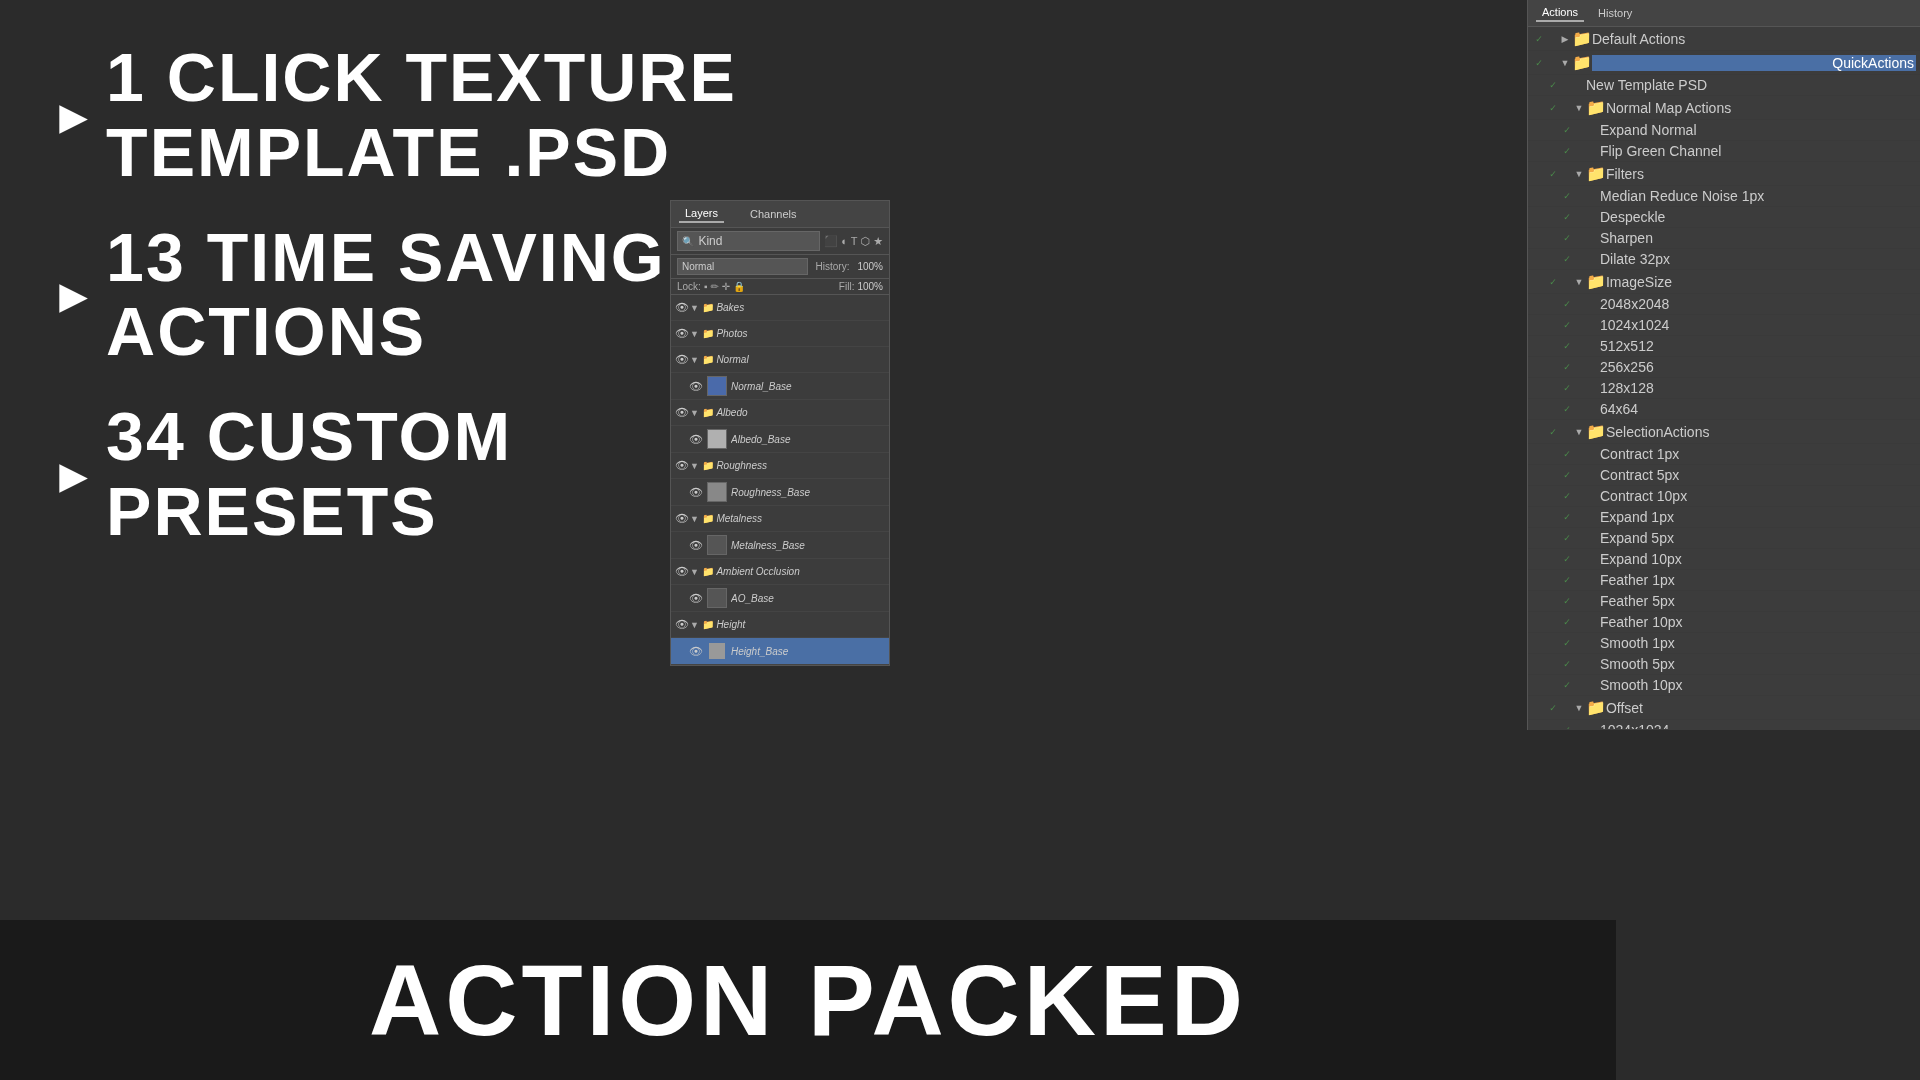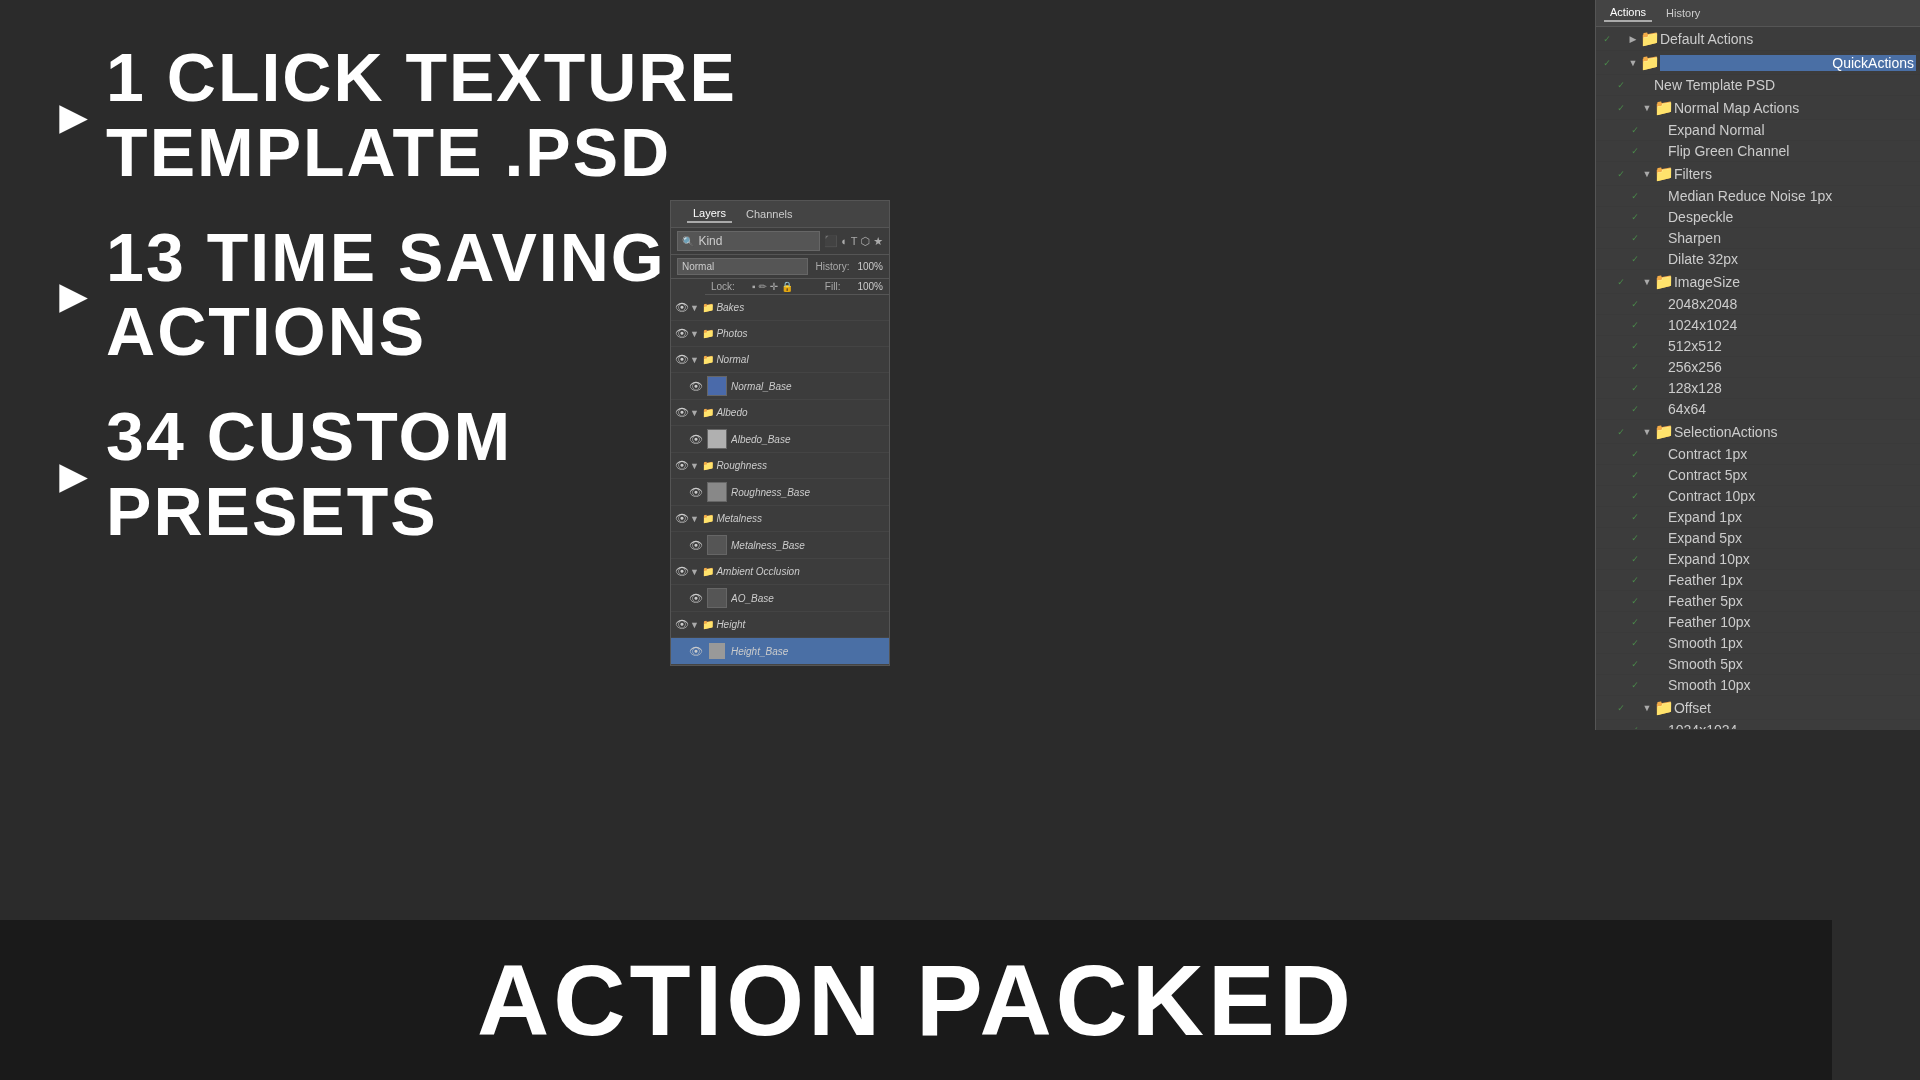--- a/index.html
+++ b/index.html
@@ -49,21 +49,21 @@
       text-transform: uppercase;
       letter-spacing: 2px;
       line-height: 1.1;
     }
 
     
     .bottom-bar {
       position: absolute;
       bottom: 0;
       left: 0;
-      width: 1832px;
+      width: 1616px;
       height: 160px;
       background: #1a1a1a;
       display: flex;
       align-items: center;
       justify-content: center;
     }
 
     .bottom-title {
       color: #ffffff;
       font-size: 100px;
@@ -82,22 +82,22 @@
       background: #3c3c3c;
       border: 1px solid #555;
       font-size: 11px;
       color: #ccc;
     }
 
     .panel-header {
       background: #444;
       display: flex;
       align-items: center;
-      padding: 4px 16px;
-      gap: 8px;
+      padding: 4px 8px;
+      gap: 20px;
       border-bottom: 1px solid #555;
     }
 
     .panel-tab {
       color: #ccc;
       font-size: 11px;
       padding: 2px 6px;
       cursor: pointer;
     }
 
@@ -171,24 +171,23 @@
 
     .opacity-value {
       color: #ccc;
       font-size: 10px;
     }
 
     .lock-row {
       display: flex;
       align-items: flex-end;
       padding: 2px 6px;
-      gap: 17px;
+      gap: 3px;
       border-bottom: 1px solid #555;
       background: #3c3c3c;
-      margin-left: 34px;
     }
 
     .lock-label {
       color: #aaa;
       font-size: 10px;
     }
 
     .lock-icons {
       display: flex;
       gap: 3px;
@@ -260,21 +259,21 @@
       overflow: hidden;
       text-overflow: ellipsis;
       font-style: italic;
     }
 
     
     .actions-panel {
       position: absolute;
       right: 0;
       top: 0;
-      width: 325px;
+      width: 393px;
       height: 730px;
       background: #3c3c3c;
       border-left: 1px solid #555;
     }
 
     .actions-header {
       background: #444;
       display: flex;
       align-items: center;
       padding: 4px 8px;

